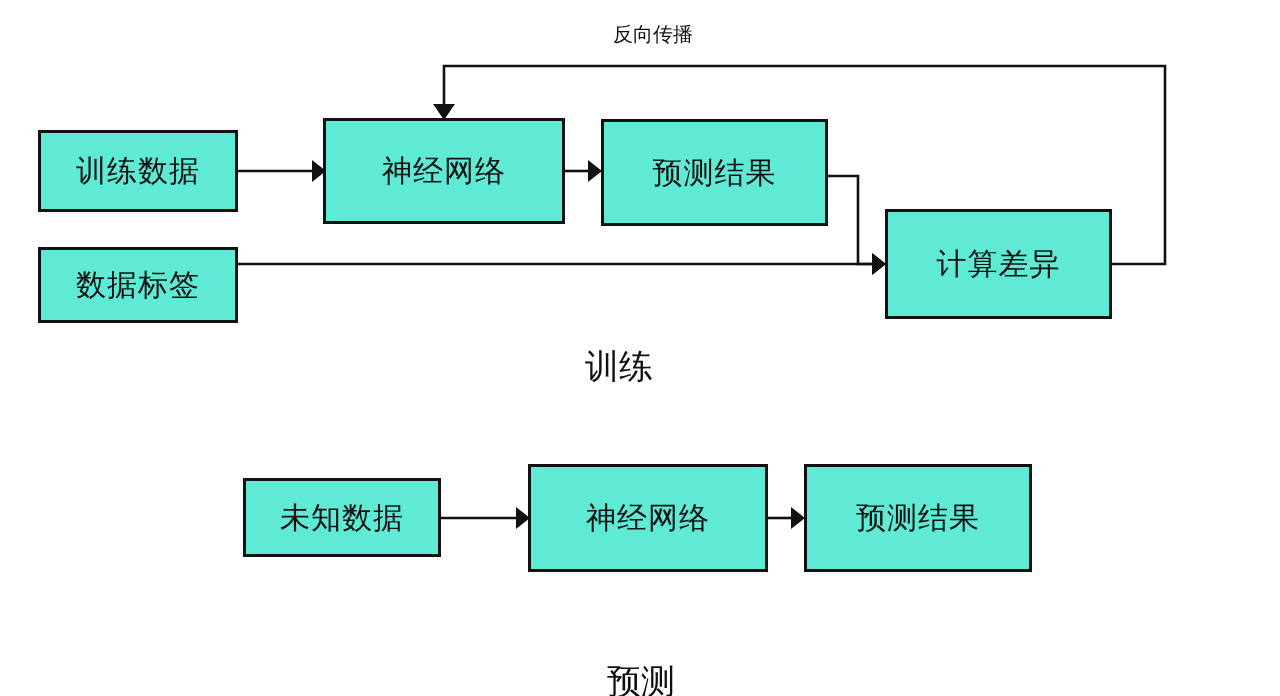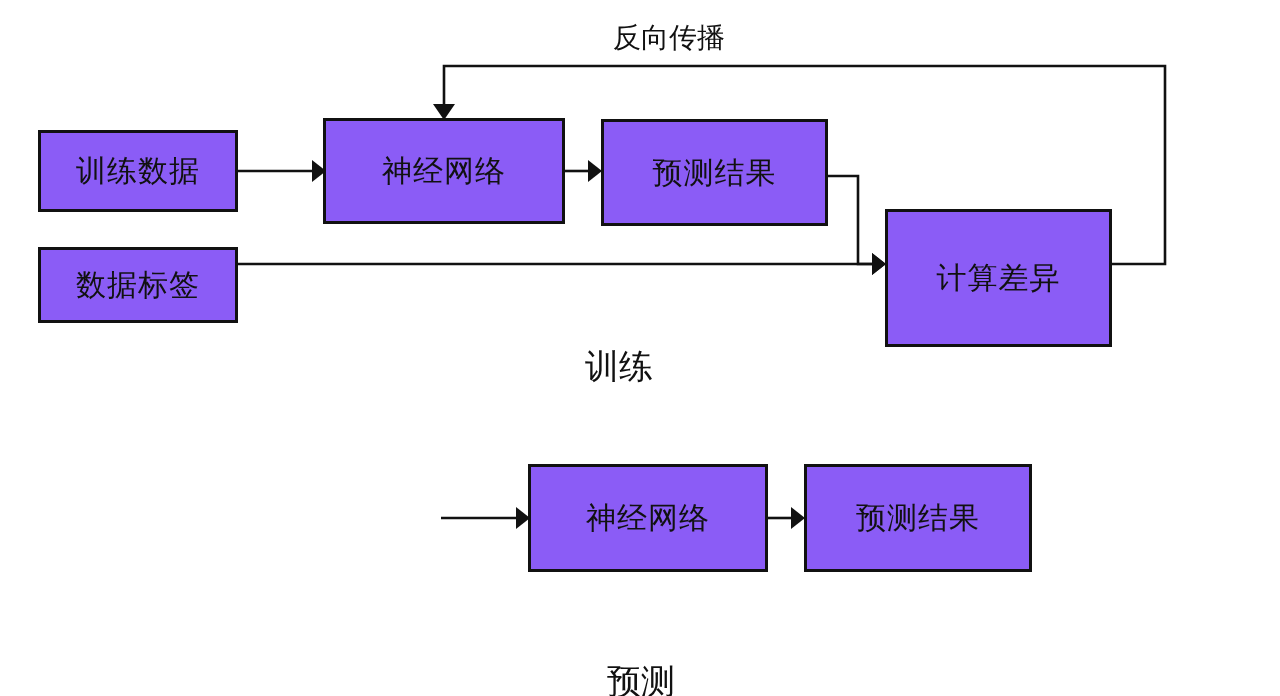--- a/index.html
+++ b/index.html
@@ -16,21 +16,21 @@
     position: relative;
     width: 1280px;
     height: 696px;
     background: #ffffff;
     overflow: hidden;
   }
   
   .node {
     position: absolute;
     box-sizing: border-box;
-    background: #8b5cf6;
+    background: #5eead4;
     border: 3px solid #111111;
     display: flex;
     align-items: center;
     justify-content: center;
     user-select: none;
   }
   .node .node-label {
     font-family: "Liberation Serif", "DejaVu Serif", serif;
     font-size: 30px;
     line-height: 1;
@@ -45,21 +45,21 @@
     color: #111111;
     white-space: nowrap;
     user-select: none;
   }
   .caption-section {
     font-size: 34px;
     line-height: 1;
     margin-top: 36px;
   }
   .caption-edge {
-    font-size: 28px;
+    font-size: 20px;
     line-height: 1;
     text-align: right;
   }
   
   #edges {
     position: absolute;
     left: 0;
     top: 0;
     width: 1280px;
     height: 696px;
@@ -127,28 +127,31 @@
   </div>
 
   <div class="node" style="left:323px; top:118px; width:242px; height:106px;">
     <span class="node-label">神经网络</span>
   </div>
 
   <div class="node" style="left:601px; top:119px; width:227px; height:107px;">
     <span class="node-label">预测结果</span>
   </div>
 
-  <div class="node" style="left:885px; top:209px; width:227px; height:138px;">
+  <div class="node" style="left:885px; top:209px; width:227px; height:110px;">
     <span class="node-label">计算差异</span>
   </div>
 
   <div class="caption caption-edge" style="left:613px; top:24px;">反向传播</div>
 
   <div class="caption caption-section" style="left:585px; top:314px;">训练</div>
 
+  <div class="node" style="left:243px; top:478px; width:198px; height:79px;">
+    <span class="node-label">未知数据</span>
+  </div>
 
   <div class="node" style="left:528px; top:464px; width:240px; height:108px;">
     <span class="node-label">神经网络</span>
   </div>
 
   <div class="node" style="left:804px; top:464px; width:228px; height:108px;">
     <span class="node-label">预测结果</span>
   </div>
 
   <div class="caption caption-section" style="left:607px; top:629px;">预测</div>

